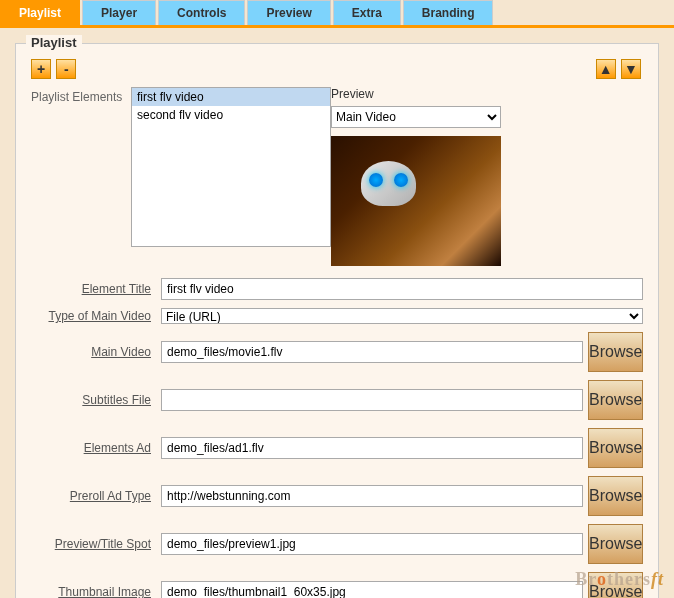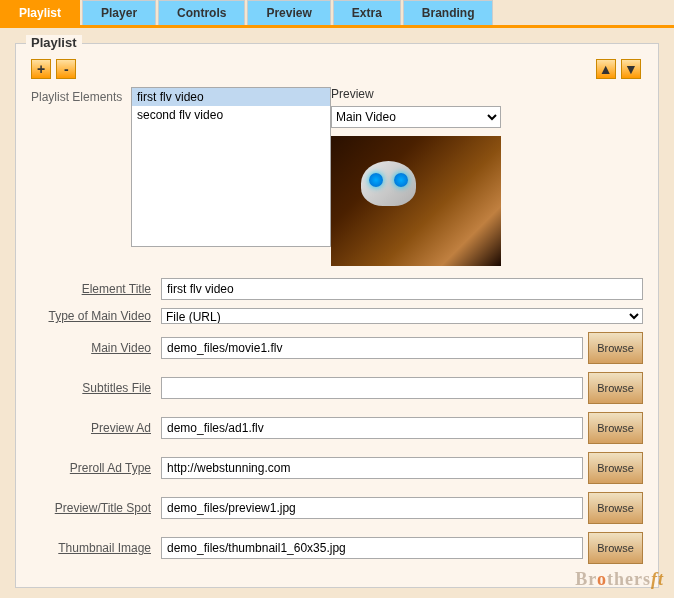--- a/index.html
+++ b/index.html
@@ -211,25 +211,25 @@
     }
     .form-select {
       flex: 1;
       height: 16px;
       border: 1px solid #aaa;
       font-size: 12px;
       background: #fff;
     }
     .browse-btn {
       width: 55px;
-      height: 32px;
+      height: 40px;
       background: linear-gradient(to bottom, #f0e0c0, #d4a060);
       border: 1px solid #b08040;
       cursor: pointer;
-      font-size: 11px;
+      font-size: 16px;
       color: #333;
       margin-left: 5px;
     }
 
     
     .watermark {
       position: absolute;
       bottom: 8px;
       right: 10px;
       font-size: 18px;
@@ -317,21 +317,21 @@
         <button class="browse-btn">Browse</button>
       </div>
 
       <div class="form-row">
         <div class="form-label">Subtitles File</div>
         <input class="form-input" type="text" value="" style="">
         <button class="browse-btn">Browse</button>
       </div>
 
       <div class="form-row">
-        <div class="form-label">Preview Ad</div>
+        <div class="form-label">Elements Ad</div>
         <input class="form-input" type="text" value="demo_files/ad1.flv" style="">
         <button class="browse-btn">Browse</button>
       </div>
 
       <div class="form-row">
         <div class="form-label">Preroll Ad Type</div>
         <input class="form-input" type="text" value="http://webstunning.com" style="">
         <button class="browse-btn">Browse</button>
       </div>
 

